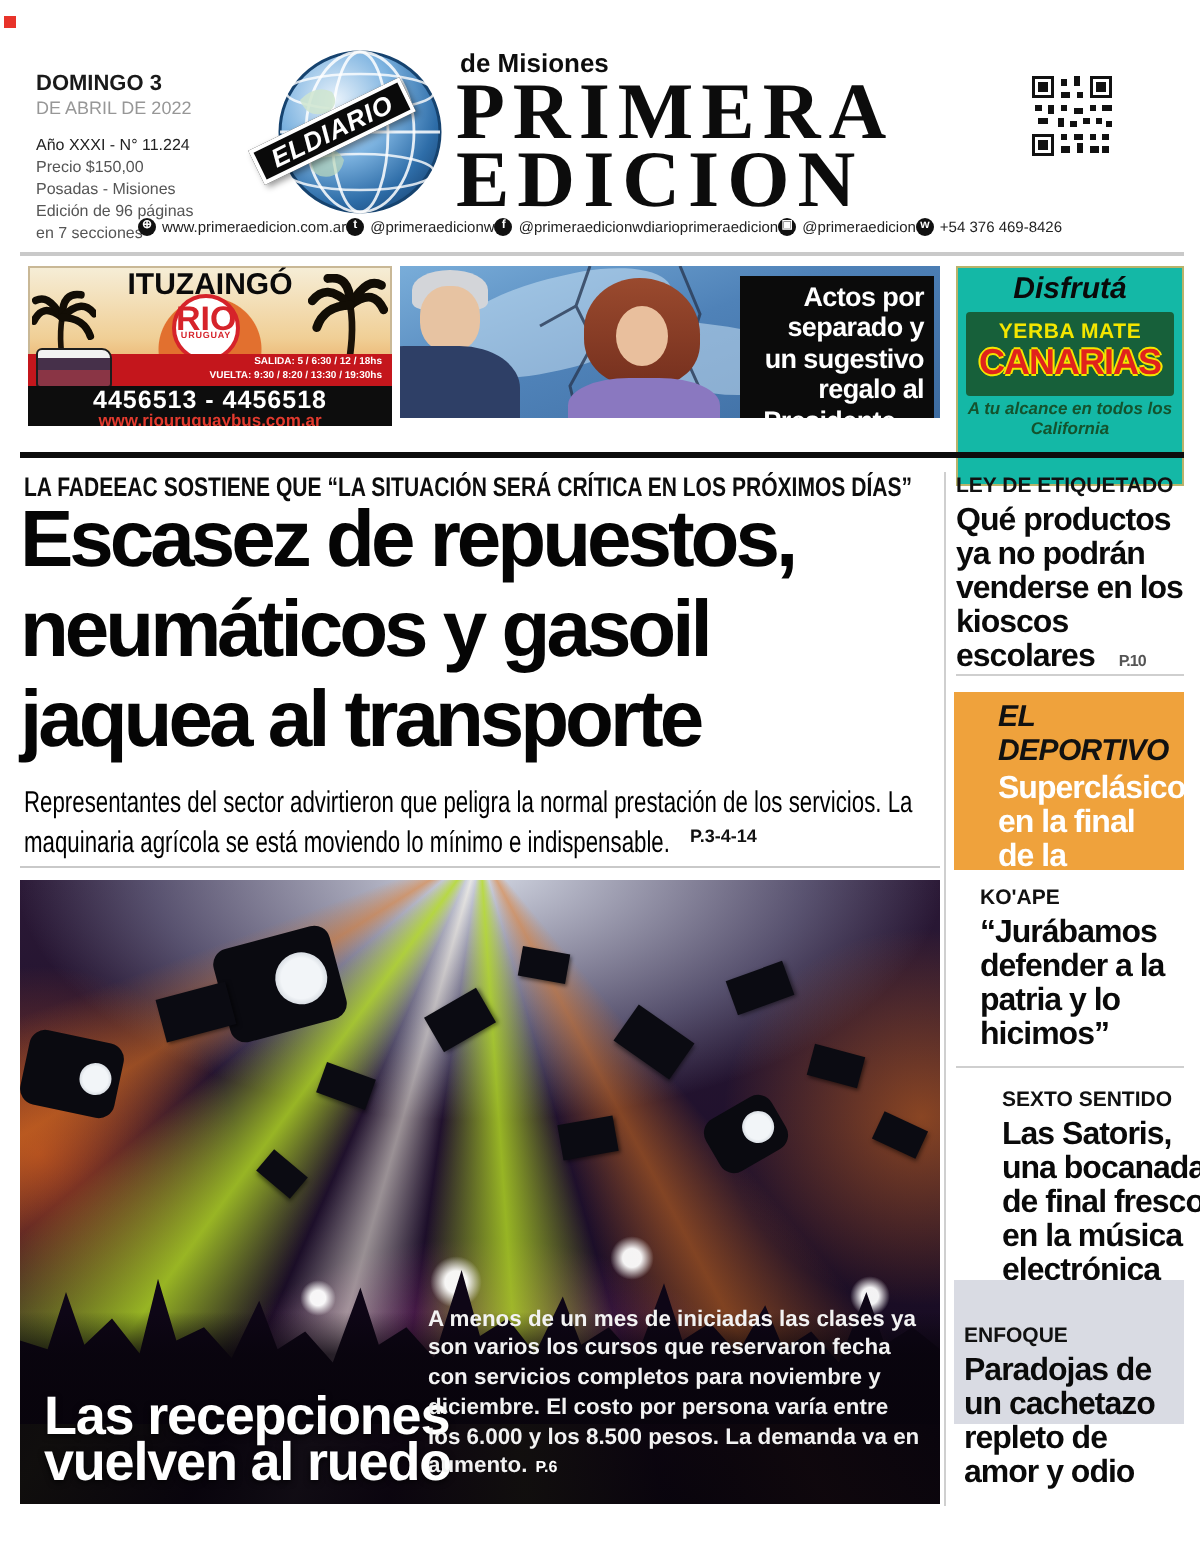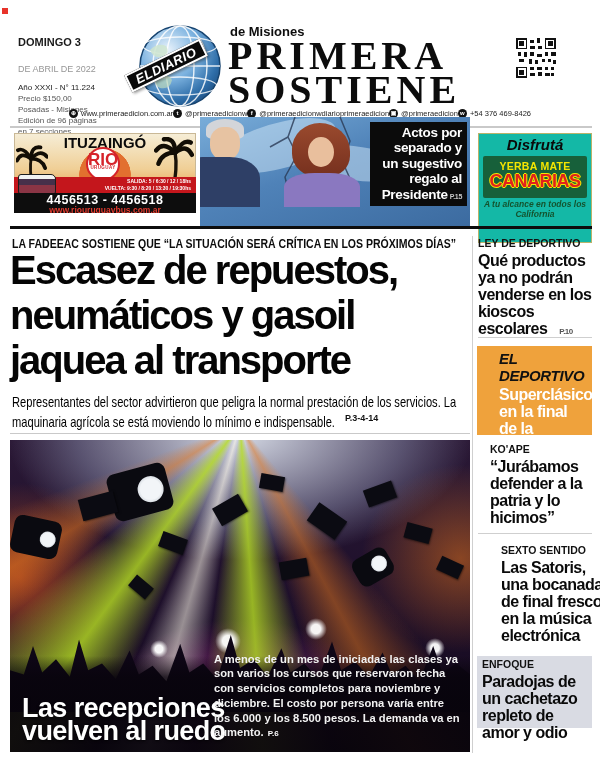--- a/index.html
+++ b/index.html
@@ -3,21 +3,21 @@
 <meta charset="utf-8">
 <style>
   html,body{margin:0;padding:0;background:#fff;}
   .page{position:relative;width:600px;height:784px;background:#fff;overflow:hidden;
         font-family:"Liberation Sans",sans-serif;color:#111;}
 
   
   .fold-mark{position:absolute;left:2px;top:8px;width:6px;height:6px;background:#e8332a;}
   .date-block{position:absolute;left:18px;top:36px;width:120px;}
   .date-day{font-size:11px;font-weight:bold;color:#1a1a1a;}
-  .date-rest{font-size:9px;color:#979797;margin-top:16px;}
+  .date-rest{font-size:9px;color:#979797;margin-top:1px;}
   .ed-lines{margin-top:8px;font-size:8px;color:#555;line-height:11px;}
   .ed-lines div:first-child{font-weight:normal;color:#222;}
   .globe{position:absolute;left:136px;top:24px;}
   .badge{position:absolute;left:124px;top:56px;transform:rotate(-26deg);background:#0a0a0a;
          border:2px solid #fff;color:#fff;font-style:italic;font-weight:bold;font-size:13px;
          padding:0 7px;letter-spacing:.5px;box-shadow:1px 2px 3px rgba(0,0,0,.4);}
   .logo-text{position:absolute;left:228px;top:24px;}
   .logo-region{font-size:13px;font-weight:bold;color:#0d0d0d;margin-left:2px;}
   .logo-title{font-family:"Liberation Serif",serif;font-weight:bold;font-size:40px;
               line-height:34px;letter-spacing:4px;color:#0c0c0c;}
@@ -45,21 +45,21 @@
   .itz-redband{position:absolute;left:0;right:0;top:44px;height:16px;background:#c4161c;color:#fff;
                font-size:5px;line-height:7px;text-align:right;padding:1px 5px 0 46px;font-weight:bold;
                box-sizing:border-box;}
   .bus{position:absolute;left:4px;top:41px;width:36px;height:18px;border:1px solid #1d1d1d;
        border-radius:3px 5px 2px 2px;
        background:linear-gradient(180deg,#f2f2f2 0 4px,#46304a 4px 10px,#8a3545 10px);}
   .itz-black{position:absolute;left:0;right:0;top:60px;bottom:0;background:#0d0d0d;text-align:center;}
   .itz-phones{color:#fff;font-weight:bold;font-size:12.5px;line-height:13px;letter-spacing:.5px;margin-top:1px;}
   .itz-web{color:#e23a2e;font-weight:bold;font-size:8.5px;line-height:7px;}
 
-  .teaser{position:absolute;left:200px;top:117px;width:270px;height:109px;overflow:hidden;
+  .teaser{position:absolute;left:200px;top:133px;width:270px;height:76px;overflow:hidden;
           background:linear-gradient(160deg,#79add9 0%,#4f82b8 45%,#3c6ba0 100%);}
   .map-blob{position:absolute;background:rgba(210,232,248,.5);}
   .mb1{left:18px;top:6px;width:120px;height:46px;border-radius:60% 40% 55% 45%;transform:rotate(-12deg);}
   .mb2{left:120px;top:30px;width:80px;height:34px;border-radius:45% 55% 60% 40%;transform:rotate(8deg);}
   .af-body{position:absolute;left:-12px;top:40px;width:72px;height:50px;background:#2e3f66;
            border-radius:14px 42% 0 0;}
   .af-hair{position:absolute;left:6px;top:2px;width:38px;height:20px;background:#d3d5d9;
            border-radius:50% 50% 20% 20%;}
   .af-face{position:absolute;left:10px;top:10px;width:30px;height:33px;background:#e7c3a2;border-radius:45%;}
   .ck-hair{position:absolute;left:92px;top:6px;width:58px;height:54px;
@@ -133,22 +133,22 @@
   .sb{position:absolute;left:478px;width:114px;}
   .sb-kicker{font-size:10.5px;font-weight:bold;color:#111;}
   .sb-head{font-size:16px;line-height:17px;font-weight:bold;color:#0a0a0a;letter-spacing:-.5px;margin-top:3px;}
   .sb-page{font-size:8px;font-weight:bold;color:#555;margin-left:12px;}
   .sb-div{position:absolute;left:478px;width:114px;height:1px;background:#cfcfcf;}
   .sb-orange{position:absolute;left:477px;top:346px;width:115px;height:89px;background:#efa23c;
              box-sizing:border-box;padding:4px 22px;}
   .sb-orange .sb-kicker{font-style:italic;font-size:15px;letter-spacing:-.3px;}
   .sb-orange .sb-head{color:#fff;margin-top:2px;}
   .sb-orange .sb-page{color:#fff;}
-  .sb-gray{position:absolute;left:477px;top:656px;width:115px;height:72px;background:#d9dbe3;
-           box-sizing:border-box;padding:2px 5px;}
+  .sb-gray{position:absolute;left:477px;top:640px;width:115px;height:72px;background:#d9dbe3;
+           box-sizing:border-box;padding:22px 5px;}
 </style>
 </head>
 <body>
 
 <div class="page">
 
   <div class="fold-mark"></div>
 
   <div class="date-block">
     <div class="date-day">DOMINGO 3</div>
@@ -178,21 +178,21 @@
     <ellipse cx="44" cy="22" rx="37" ry="9" fill="none" stroke="rgba(255,255,255,.8)" stroke-width="1.3"></ellipse>
     <ellipse cx="44" cy="62" rx="37" ry="9" fill="none" stroke="rgba(255,255,255,.8)" stroke-width="1.3"></ellipse>
     <path d="M14 26 q8 -8 16 -4 q4 6 -2 10 q-10 4 -14 -6z" fill="#cfe5cf" opacity=".85"></path>
     <path d="M22 52 q10 -4 14 4 q-2 10 -12 8 q-8 -4 -2 -12z" fill="#bcd8bc" opacity=".7"></path>
   </svg>
   <div class="badge">ELDIARIO</div>
 
   <div class="logo-text">
     <div class="logo-region">de Misiones</div>
     <div class="logo-title">PRIMERA</div>
-    <div class="logo-title">SOSTIENE</div>
+    <div class="logo-title">EDICION</div>
   </div>
 
   <svg class="qr" width="40" height="40" viewBox="0 0 25 25" shape-rendering="crispEdges">
     <rect width="25" height="25" fill="#fff"></rect>
     <path fill="#111" d="M0 0h7v7h-7z M18 0h7v7h-7z M0 18h7v7h-7z"></path>
     <path fill="#fff" d="M1 1h5v5h-5z M19 1h5v5h-5z M1 19h5v5h-5z"></path>
     <path fill="#111" d="M2 2h3v3h-3z M20 2h3v3h-3z M2 20h3v3h-3z"></path>
     <path fill="#111" d="M9 1h2v2h-2z M13 0h2v3h-2z M9 5h3v2h-3z M14 5h2v2h-2z M1 9h2v2h-2z M5 9h2v3h-2z
       M9 9h2v2h-2z M13 10h3v2h-3z M18 9h2v2h-2z M22 9h3v2h-3z M2 13h3v2h-3z M8 13h2v3h-2z M12 14h2v2h-2z
       M16 13h2v2h-2z M20 13h2v2h-2z M23 14h2v2h-2z M9 18h2v2h-2z M13 18h3v2h-3z M18 18h2v2h-2z M22 18h2v2h-2z
@@ -334,21 +334,21 @@
     <div class="ph-title">
       <div>Las recepciones</div>
       <div>vuelven al ruedo</div>
     </div>
     <div class="ph-cap"><span>A menos de un mes de iniciadas las clases ya son varios los cursos que reservaron fecha con servicios completos para noviembre y diciembre. El costo por persona varía entre los 6.000 y los 8.500 pesos. La demanda va en aumento.</span><span class="ph-page">P.6</span></div>
   </div>
 
   <div class="vdiv"></div>
 
   <div class="sb" style="top:237px;">
-    <div class="sb-kicker">LEY DE DEPORTIVO</div>
+    <div class="sb-kicker">LEY DE ETIQUETADO</div>
     <div class="sb-head"><span>Qué productos ya no podrán venderse en los kioscos escolares</span><span class="sb-page">P.10</span></div>
   </div>
   <div class="sb-div" style="top:337px;"></div>
 
   <div class="sb-orange">
     <div class="sb-kicker">EL DEPORTIVO</div>
     <div class="sb-head"><span>Superclásico en la final de la URuMi</span><span class="sb-page">P.7</span></div>
   </div>
 
   <div class="sb" style="top:443px;margin-left:12px;">

